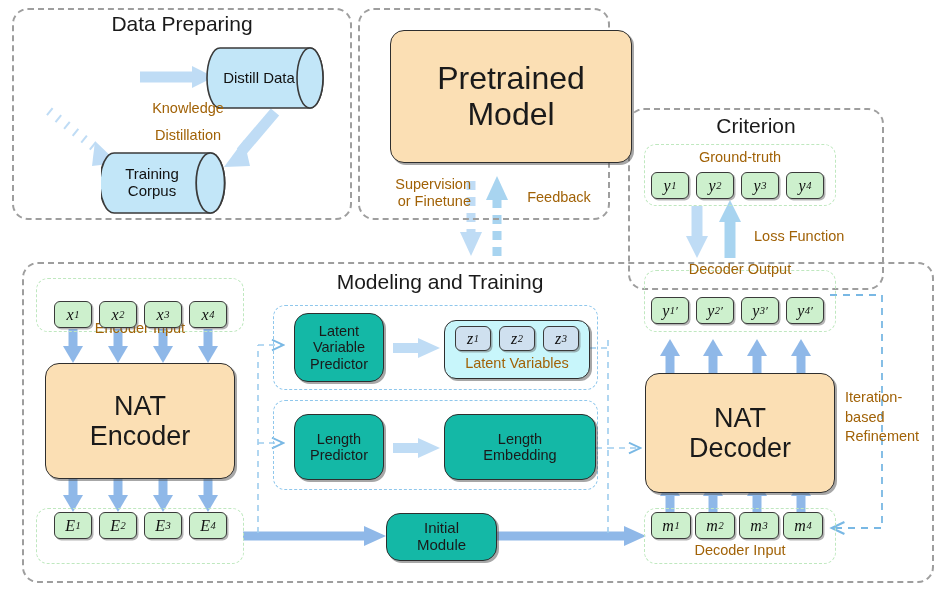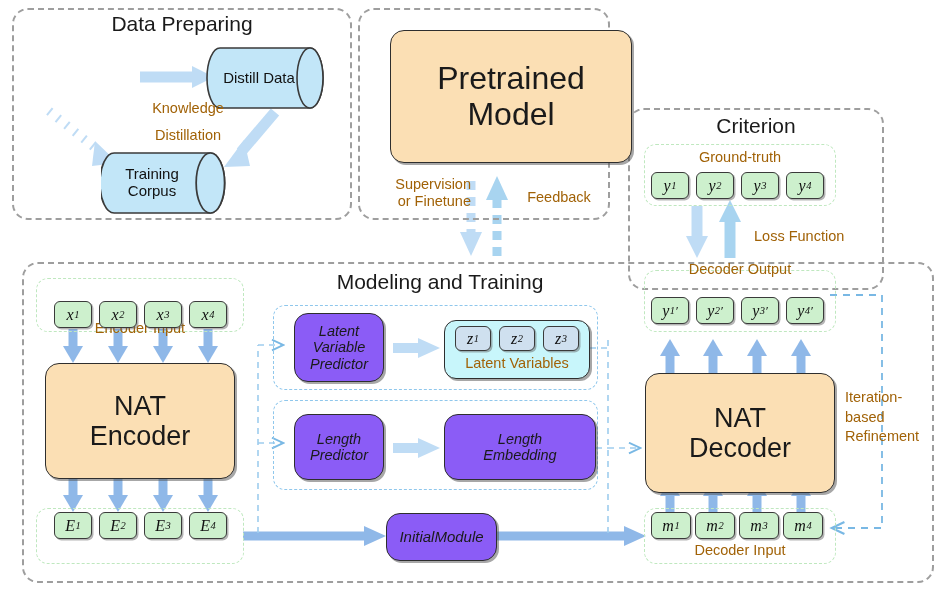--- a/index.html
+++ b/index.html
@@ -19,21 +19,21 @@
        background:#cdf0cd;display:flex;align-items:center;justify-content:center;
        font-family:"Liberation Serif",serif;font-style:italic;font-size:16px;color:#111;
        box-shadow:1.5px 1.5px 0 rgba(90,90,90,.45);}
   .tok sub{font-size:10.5px;font-style:italic;vertical-align:-0.28em;padding-left:.5px;}
   .tok.ztok{background:#cfe0ef;}
 
   .box{position:absolute;box-sizing:border-box;border:1.6px solid #2e2e2e;border-radius:14px;
        display:flex;align-items:center;justify-content:center;text-align:center;line-height:1.12;
        box-shadow:2px 2px 0 rgba(80,80,80,.5);}
   .box.orange{background:#fbdfb4;}
-  .box.cyan{background:#8b5cf6;font-style:italic;}
+  .box.cyan{background:#14b8a6;}
   .box.cyan2{background:#c8f6fb;}
 
   .cyl{position:absolute;}
   .cyl .body{position:absolute;left:0;top:0;width:100%;height:100%;}
   .cyl .txt{position:absolute;left:6px;top:0;height:100%;display:flex;align-items:center;
             justify-content:center;font-size:15px;line-height:1.12;text-align:center;color:#111;}
 </style>
 </head>
 <body>
 
@@ -304,21 +304,21 @@
   <div class="box cyan" style="left:294px;top:414px;width:90px;height:66px;flex-direction:column;font-size:14.5px;">
     <span>Length</span>
     <span>Predictor</span>
   </div>
 
   <div class="box cyan" style="left:444px;top:414px;width:152px;height:66px;flex-direction:column;font-size:14.5px;">
     <span>Length</span>
     <span>Embedding</span>
   </div>
 
-  <div class="box cyan" style="left:386px;top:513px;width:111px;height:48px;flex-direction:row;font-size:15px;">
+  <div class="box cyan" style="left:386px;top:513px;width:111px;height:48px;flex-direction:column;font-size:15px;">
     <span>Initial</span>
     <span>Module</span>
   </div>
 
   <div class="subgrp-green" style="left:644px;top:270px;width:192px;height:62px;"></div>
   <div class="lbl" style="left:644px;top:261px;width:192px;">Decoder Output</div>
 
   <div class="tok" style="left:651px;top:297px;width:38px;height:27px;">
     <span>y</span>
       <sub>1</sub>

